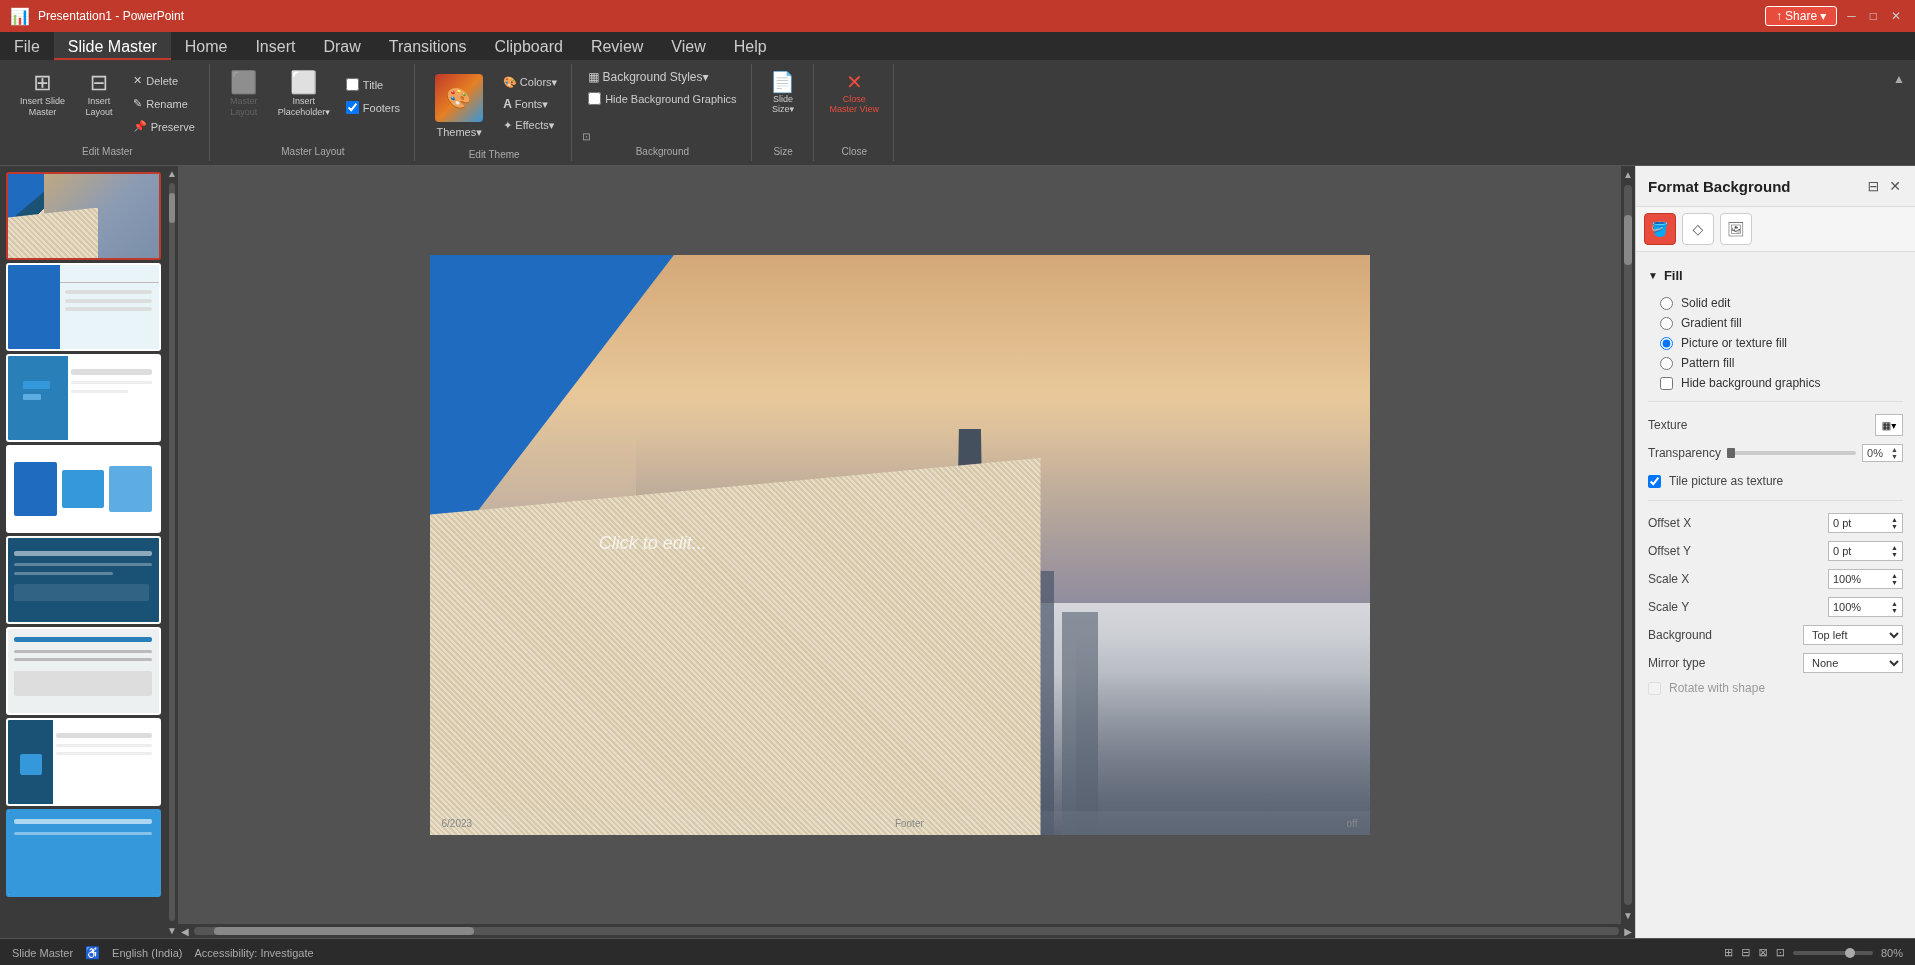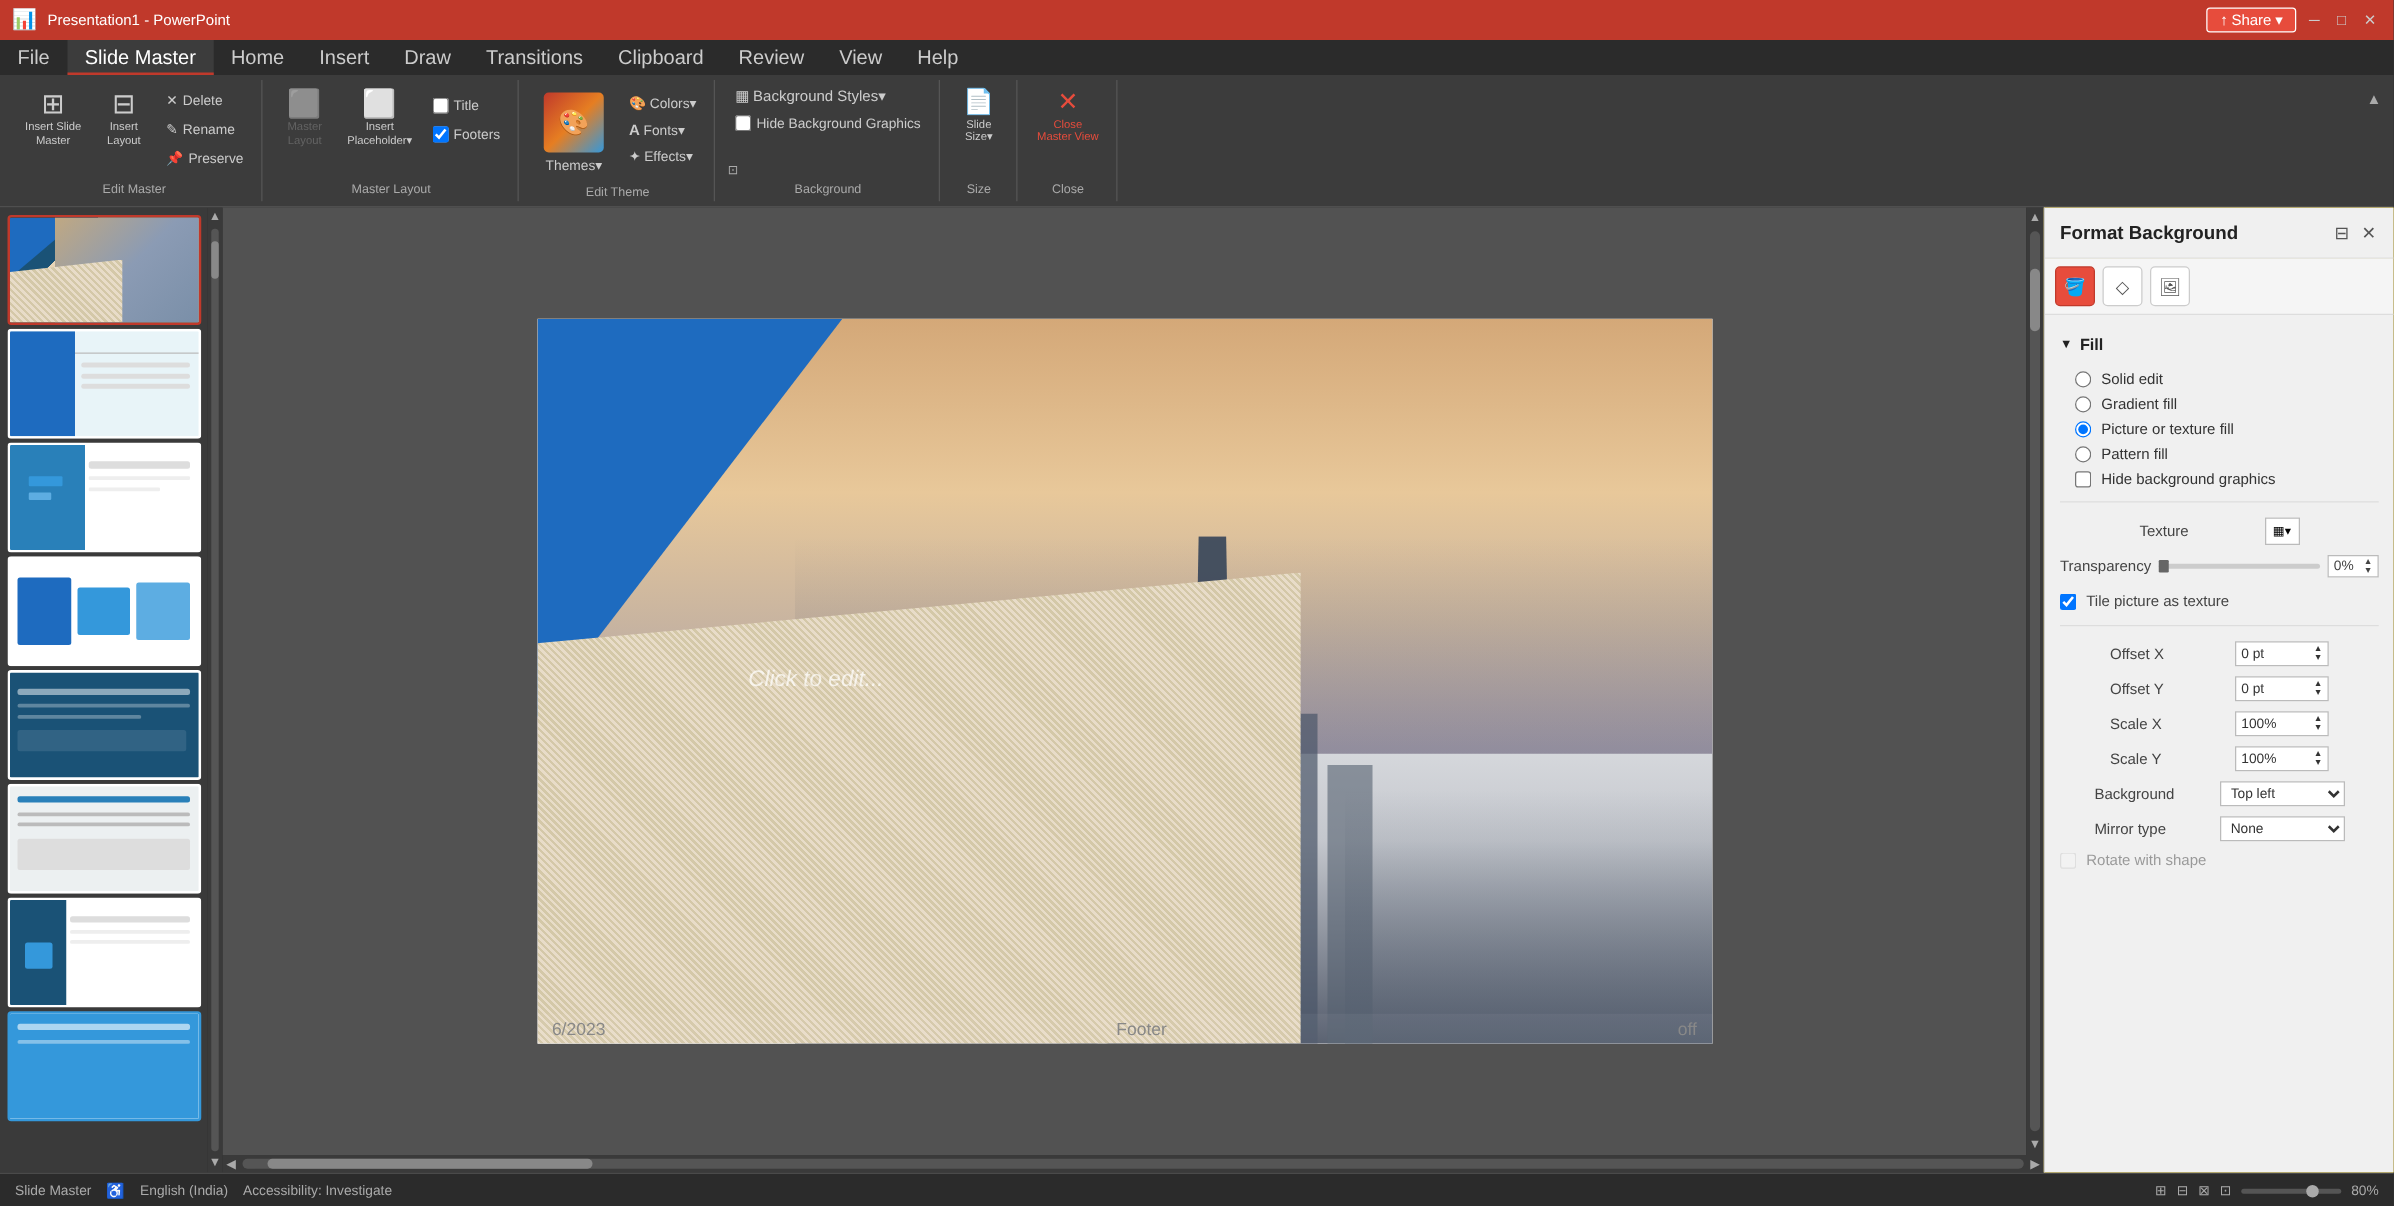--- a/index.html
+++ b/index.html
@@ -31,60 +31,60 @@
     .close-master-icon { color: #e74c3c; font-size: 28px; }
 
     
     .main-area { display: flex; height: calc(965px - 32px - 133px - 28px); }
     .slide-thumbnail { width: 155px; height: 88px; border: 2px solid transparent; border-radius: 3px; cursor: pointer; overflow: hidden; position: relative; background: #fff; margin: 0 auto; }
     .slide-thumbnail.selected { border-color: #c0392b; }
     .slide-thumb-inner { width: 100%; height: 100%; }
     .slide-canvas { width: 940px; height: 580px; position: relative; overflow: hidden; background: #fff; }
 
     
-    .format-panel { width: 280px; background: #fde047; color: #333; border-left: 1px solid #ccc; display: flex; flex-direction: column; overflow: hidden; }
+    .format-panel { width: 280px; background: #7f1d1d; color: #333; border-left: 1px solid #ccc; display: flex; flex-direction: column; overflow: hidden; }
     .format-panel-header { display: flex; align-items: center; justify-content: space-between; padding: 10px 12px; background: #f0f0f0; border-bottom: 1px solid #ddd; }
     .format-panel-title { font-size: 15px; font-weight: 600; color: #222; }
     .format-panel-icons { display: flex; gap: 6px; align-items: center; }
     .panel-icon-btn { background: none; border: none; cursor: pointer; color: #555; font-size: 14px; padding: 2px; }
     .format-panel-tabs { display: flex; padding: 6px 8px; gap: 6px; border-bottom: 1px solid #ddd; background: #f5f5f5; }
     .format-tab-btn { width: 32px; height: 32px; border: 1px solid #ccc; border-radius: 4px; background: #fff; cursor: pointer; display: flex; align-items: center; justify-content: center; font-size: 14px; color: #555; }
     .format-tab-btn.active { background: #e0e0e0; border-color: #999; }
     .format-panel-body { flex: 1; overflow-y: auto; padding: 8px 12px; background: #f0f0f0; }
     .section-header { display: flex; align-items: center; gap: 6px; margin: 8px 0 10px 0; font-size: 13px; font-weight: 600; color: #222; cursor: pointer; }
     .section-header .chevron { font-size: 10px; }
     .radio-option { display: flex; align-items: center; gap: 8px; padding: 3px 0 3px 12px; font-size: 12px; color: #333; cursor: pointer; }
     .radio-option input[type=radio] { margin: 0; }
     .checkbox-option { display: flex; align-items: center; gap: 8px; padding: 3px 0 3px 12px; font-size: 12px; color: #333; cursor: pointer; }
     .checkbox-option input[type=checkbox] { margin: 0; }
     .divider { height: 1px; background: #ddd; margin: 8px 0; }
     .source-buttons { display: flex; gap: 6px; margin: 6px 0; padding-left: 4px; }
     .source-btn { padding: 4px 14px; border: 1px solid #bbb; border-radius: 3px; background: #fff; font-size: 12px; cursor: pointer; color: #333; }
     .source-btn.highlighted { border: 2px solid #e74c3c; background: #fff; }
-    .field-row { display: flex; align-items: center; justify-content: center; padding: 4px 0; font-size: 12px; color: #444; }
+    .field-row { display: flex; align-items: center; justify-content: space-between; padding: 4px 0; font-size: 12px; color: #444; }
     .field-label { flex: 0 0 100px; }
     .field-control { display: flex; align-items: center; gap: 2px; }
     .texture-btn { width: 28px; height: 22px; border: 1px solid #bbb; background: #fff; cursor: pointer; display: flex; align-items: center; justify-content: center; font-size: 10px; }
     .number-input { width: 70px; border: 1px solid #bbb; background: #fff; padding: 2px 4px; font-size: 11px; color: #333; display: flex; align-items: center; justify-content: space-between; }
     .checkbox-row { display: flex; align-items: center; gap: 8px; padding: 4px 0; font-size: 12px; color: #444; }
     .dropdown-select { border: 1px solid #bbb; background: #fff; padding: 2px 4px; font-size: 11px; color: #333; cursor: pointer; width: 100px; }
     .panel-footer { padding: 10px 12px; border-top: 1px solid #ddd; display: flex; gap: 8px; background: #f0f0f0; }
     .footer-btn { flex: 1; padding: 6px; border: 1px solid #bbb; border-radius: 3px; background: #fff; font-size: 12px; cursor: pointer; color: #333; text-align: center; }
 
     
     .status-bar { height: 28px; background: #2b2b2b; display: flex; align-items: center; justify-content: space-between; padding: 0 12px; border-top: 1px solid #555; }
     .status-left { display: flex; align-items: center; gap: 12px; font-size: 11px; color: #aaa; }
     .status-right { display: flex; align-items: center; gap: 8px; font-size: 11px; color: #aaa; }
 
     
     .thumb-1 { background: linear-gradient(135deg, #1a5276 30%, #e8d5b7 30%); }
     .slide-blue-shape { position: absolute; left: 0; top: 0; width: 26%; height: 55%; background: #1e6bbf; clip-path: polygon(0 0, 100% 0, 0 100%); }
     .slide-texture-shape { position: absolute; left: 0; top: 35%; width: 65%; height: 65%; background: repeating-linear-gradient(45deg, #e8dcc8 0px, #e8dcc8 2px, #d4c8a8 2px, #d4c8a8 4px); clip-path: polygon(0 15%, 100% 0, 100% 100%, 0 100%); }
     .sky-bg { position: absolute; top: 0; left: 0; right: 0; height: 60%; background: linear-gradient(180deg, #d4a878 0%, #e8c89a 40%, #c8b4a0 70%, #a8a0b0 100%); }
-    .slide-footer { position: absolute; bottom: 0; left: 0; right: 0; height: 24px; display: flex; align-items: center; justify-content: space-between; padding: 0 12px; font-size: 14px; color: #888; background: rgba(255,255,255,0.05); }
+    .slide-footer { position: absolute; bottom: 0; left: 0; right: 0; height: 24px; display: flex; align-items: center; justify-content: space-between; padding: 0 12px; font-size: 10px; color: #888; background: rgba(255,255,255,0.05); }
     .slide-text { position: absolute; top: 48%; left: 18%; font-size: 18px; color: rgba(255,255,255,0.7); font-style: italic; }
 
     
     .h-scrollbar { height: 14px; background: #3a3a3a; display: flex; align-items: center; }
     .v-scrollbar { width: 14px; background: #3a3a3a; display: flex; flex-direction: column; }
     .v-scrollbar-track { flex: 1; background: #555; margin: 4px 3px; border-radius: 4px; position: relative; }
     .v-scrollbar-thumb { width: 8px; height: 40px; background: #888; border-radius: 4px; position: absolute; top: 20px; }
     
     .canvas-wrapper { flex: 1; display: flex; flex-direction: column; }
     .canvas-and-vscroll { flex: 1; display: flex; }

